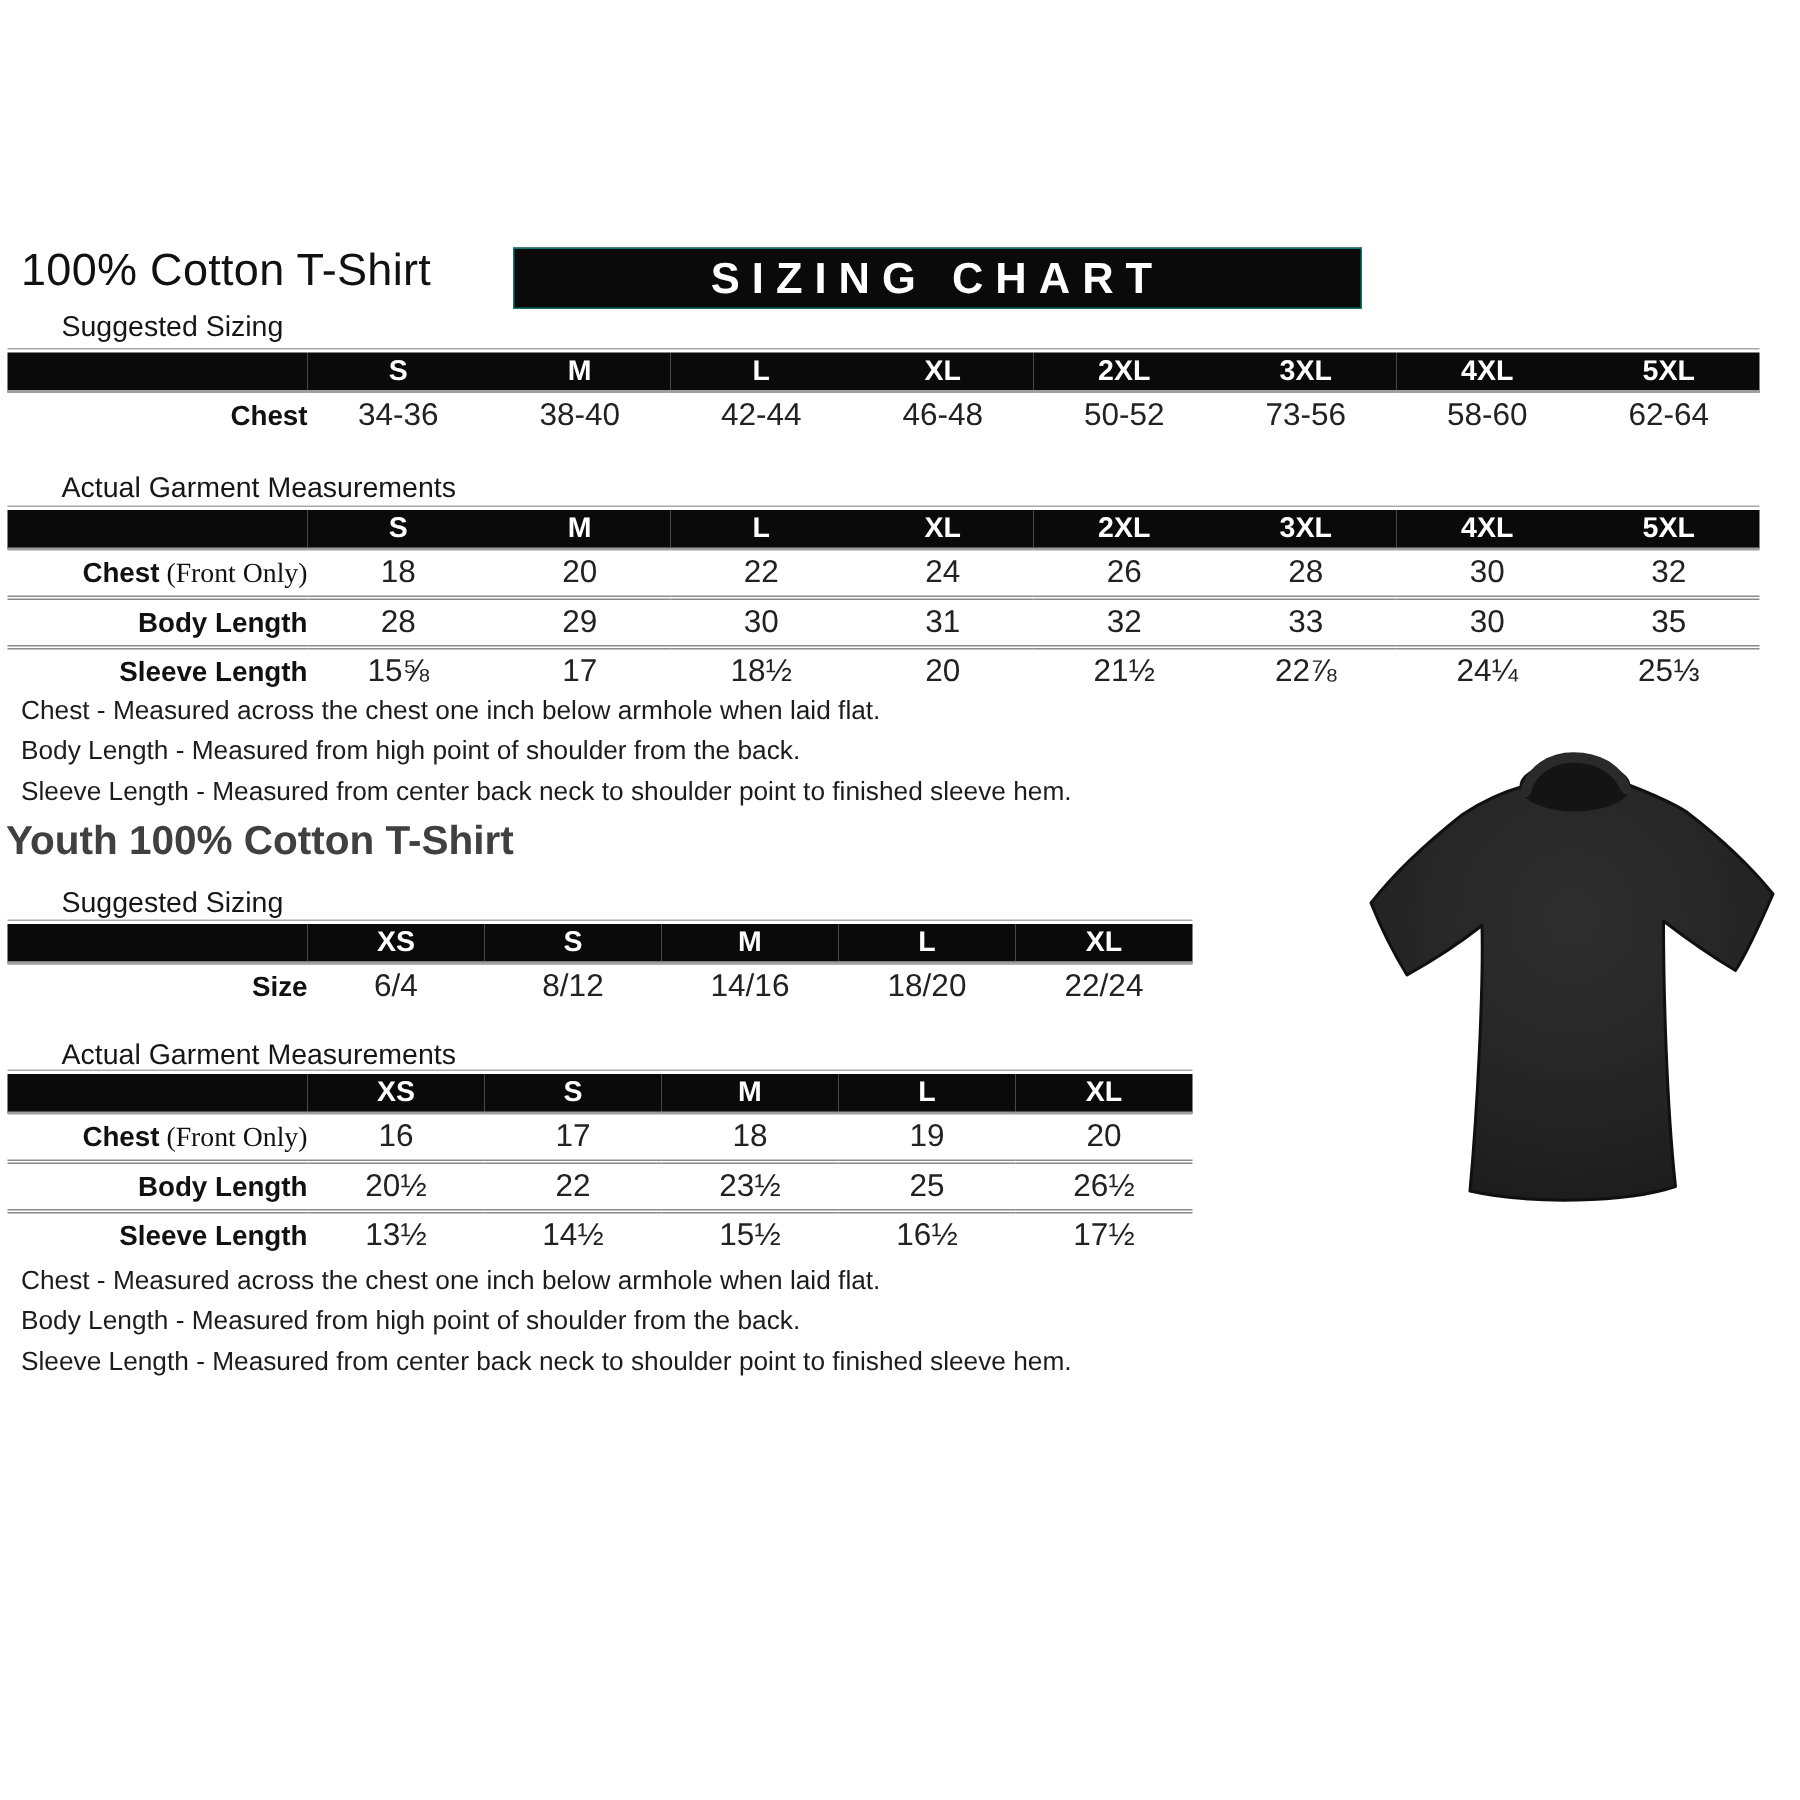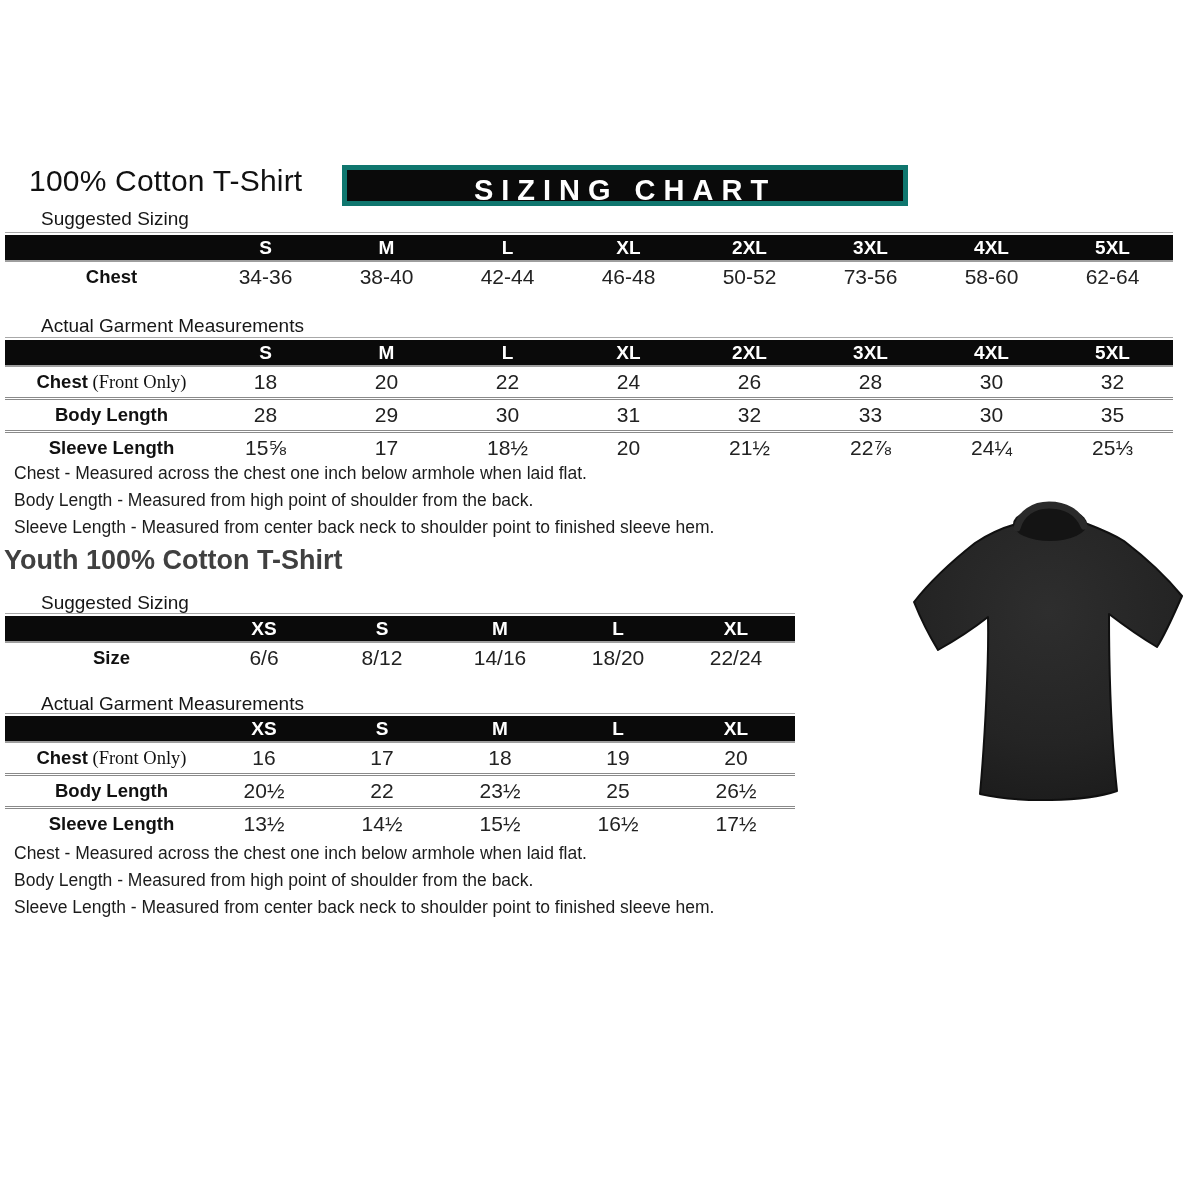--- a/index.html
+++ b/index.html
@@ -2,40 +2,40 @@
 <html><head>
 <meta charset="utf-8">
 <style>
   html,body{margin:0;padding:0;}
   body{
     width:1200px;height:1200px;background:#ffffff;position:relative;
     font-family:"Liberation Sans", sans-serif;color:#1a1a1a;overflow:hidden;
   }
   .abs{position:absolute;}
 
-  .page-title{left:14px;top:164px;font-size:30px;font-weight:500;color:#111;letter-spacing:0.2px;margin-left:15px;}
+  .page-title{left:14px;top:164px;font-size:30px;font-weight:500;color:#111;letter-spacing:0.2px;}
   .banner{
-    left:342px;top:165px;width:566px;height:41px;background:#0a0a0a;border:5px solid #0f766e;
+    left:342px;top:165px;width:566px;height:41px;background:#0a0a0a;border:1px solid #0f766e;
     color:#fff;font-weight:700;font-size:29px;letter-spacing:8px;
     text-align:center;line-height:40px;box-sizing:border-box;
   }
   .section-label{font-size:19px;color:#161616;margin-left:36px;}
 
   .tbl-wrap{border-top:1px solid #a8a8a8;padding-top:2px;}
   table{border-collapse:collapse;table-layout:fixed;width:100%;}
   thead th{
     background:#0a0a0a;color:#fff;font-weight:700;font-size:19px;
     text-align:center;height:25px;padding:0;border-bottom:2px solid #9e9e9e;
   }
   tbody td{
     font-size:21px;text-align:center;height:30px;padding:0;color:#222;
     vertical-align:middle;
   }
   tbody tr + tr{border-top:3px double #8a8a8a;}
-  td.row-label{text-align:center;padding-left:13px;font-weight:700;font-size:18.5px;color:#111;}
+  td.row-label{text-align:right;padding-left:13px;font-weight:700;font-size:18.5px;color:#111;}
   .lbl-suffix{font-weight:400;font-family:Liberation Serif, serif;}
 
   .notes .note{font-size:17.5px;line-height:27px;color:#1c1c1c;}
 
   .tshirt{left:898px;top:484px;width:300px;height:330px;}
 </style>
 </head>
 <body>
 
 <div class="abs page-title">100% Cotton T-Shirt</div>
@@ -159,21 +159,21 @@
         <th>XS</th>
         <th>S</th>
         <th>M</th>
         <th>L</th>
         <th>XL</th>
       </tr>
     </thead>
     <tbody>
       <tr>
         <td class="row-label">Size</td>
-        <td>6/6</td>
+        <td>6/4</td>
         <td>8/12</td>
         <td>14/16</td>
         <td>18/20</td>
         <td>22/24</td>
       </tr>
     </tbody>
   </table>
 </div>
 
 <div class="abs section-label" style="left:5px;top:693px;">Actual Garment Measurements</div>

